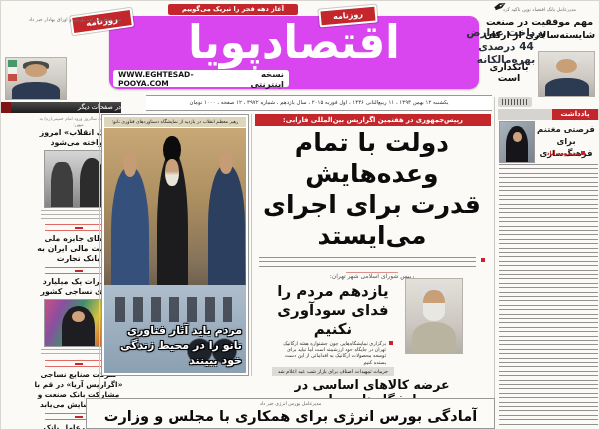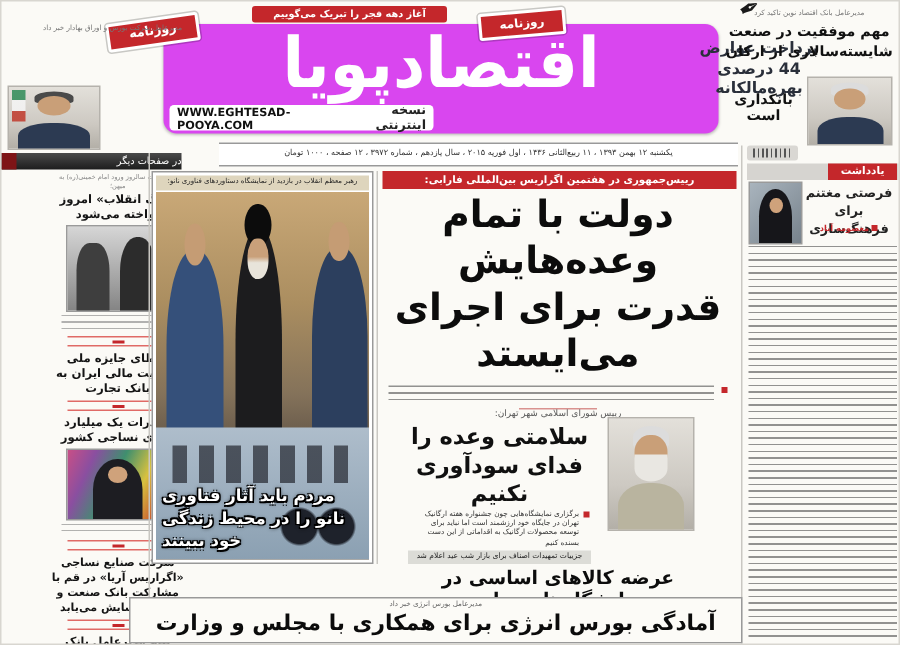--- a/index.html
+++ b/index.html
@@ -43,21 +43,21 @@
   .fig{position:absolute;border-radius:45% 45% 10% 10%;}
   .fig::before{content:"";position:absolute;top:-13%;left:32%;width:36%;height:20%;background:#c59c74;border-radius:50%;}
   .f1{left:5%;top:16%;width:27%;height:58%;background:#35507a;}
   .f2{left:37%;top:9%;width:22%;height:64%;background:#1c1c1e;border-radius:50% 50% 8% 8%;}
   .f2::before{content:"";position:absolute;top:-9%;left:22%;width:56%;height:18%;background:#0c0c0c;border-radius:50%;}
   .f2::after{content:"";position:absolute;top:6%;left:28%;width:44%;height:17%;background:linear-gradient(180deg,#c9a07a 45%,#e8e4da 60%);border-radius:46%;}
   .f3{right:1%;top:15%;width:26%;height:54%;background:#2c3f5e;}
   .exhibit{position:absolute;left:0;right:0;bottom:0;height:36%;background:linear-gradient(180deg,#aebdcb,#8ba0b2);}
   .exhibit::before{content:"";position:absolute;left:8%;right:10%;top:14%;height:28%;background:repeating-linear-gradient(90deg,#2b2f38 0 10px,transparent 10px 18px);opacity:.75;}
   .exhibit::after{content:"";position:absolute;right:4%;bottom:6%;width:40%;height:38%;background:radial-gradient(circle at 28% 50%,#1e222b 26%,transparent 30%),radial-gradient(circle at 72% 50%,#1e222b 26%,transparent 30%);}
-  .mp-overlay{position:absolute;left:4px;right:4px;bottom:5px;color:#fff;font-size:11px;font-weight:bold;text-align:left;line-height:15px;text-shadow:-1px -1px 0 #000,1px -1px 0 #000,-1px 1px 0 #000,1px 1px 0 #000,0 0 3px #000;}
+  .mp-overlay{position:absolute;left:4px;right:4px;bottom:5px;color:#fff;font-size:11px;font-weight:bold;text-align:right;line-height:15px;text-shadow:-1px -1px 0 #000,1px -1px 0 #000,-1px 1px 0 #000,1px 1px 0 #000,0 0 3px #000;}
   
   .lead-kicker{position:absolute;left:254px;top:113px;width:236px;height:12px;background:#c4272b;color:#fff;font-size:6.8px;line-height:12px;text-align:center;font-weight:bold;}
   .lead-h{position:absolute;left:252px;top:126px;width:238px;font-size:25px;font-weight:bold;color:#0c0c0c;text-align:center;line-height:31px;letter-spacing:-.5px;}
   .lead-brief{position:absolute;left:258px;top:255px;width:226px;height:12px;}
   .lead-brief .txt-lines{position:absolute;left:0;right:9px;top:1px;height:11px;}
   .red-sq{position:absolute;right:0;top:2px;width:4px;height:4px;background:#c4272b;}
   .mini-sep{position:absolute;left:345px;top:268px;width:52px;height:3px;border-bottom:1px solid #d9928f;}
   
   .cc-kicker{position:absolute;left:252px;top:271px;width:238px;font-size:6px;color:#555;text-align:center;}
   .cc-h{position:absolute;left:260px;top:281px;width:144px;font-size:15px;font-weight:bold;color:#101010;text-align:center;line-height:19px;}
@@ -188,21 +188,21 @@
     <div>می‌ایستد</div>
   </div>
   <div class="lead-brief">
     <div class="red-sq"></div>
     <div class="txt-lines"></div>
   </div>
   <div class="mini-sep"></div>
 
   <div class="cc-kicker">رییس شورای اسلامی شهر تهران:</div>
   <div class="cc-h">
-    <div>سلامتی وعده را</div>
+    <div>یازدهم مردم را</div>
     <div>فدای سودآوری</div>
     <div>نکنیم</div>
   </div>
   <div class="portrait elder white-hair cc-photo">
     <div class="hair"></div>
     <div class="face"></div>
     <div class="beard"></div>
     <div class="suit"></div>
   </div>
   <div class="cc-brief">

